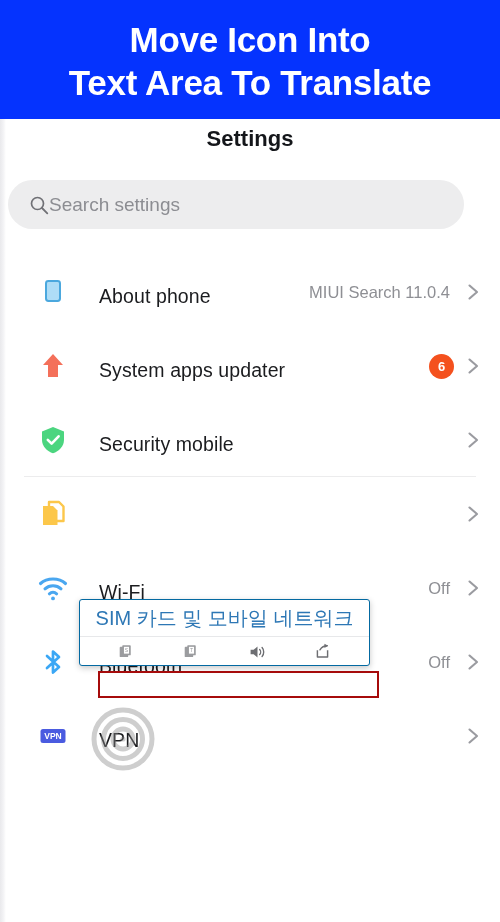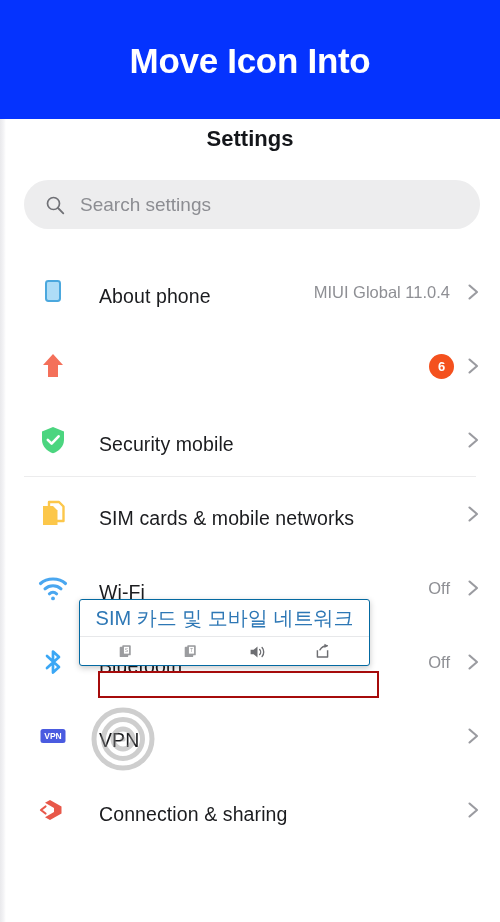--- a/index.html
+++ b/index.html
@@ -31,23 +31,23 @@
     position: absolute; left: 0; top: 0; width: 6px; height: 803px;
     background: linear-gradient(to right, #e9e9ec 0%, #f3f3f5 55%, #ffffff 100%);
   }
 
   .page-title {
     position: absolute; left: 0; top: 7px; width: 500px;
     text-align: center; font-size: 22px; font-weight: bold; color: #14161a;
   }
 
   .search-bar {
-    position: absolute; left: 24px; top: 61px; width: 456px; height: 49px;
+    position: absolute; left: 8px; top: 61px; width: 456px; height: 49px;
     background: #ededee; border-radius: 25px;
-    display: flex; align-items: center; padding-left: 21px; gap: 15px;
+    display: flex; align-items: center; padding-left: 21px; 
   }
   .search-icon { width: 20px; height: 20px; flex: 0 0 auto; display: block; }
   .search-ph { font-size: 19px; color: #8c8d92; }
 
   
   .list { position: absolute; left: 0; top: 136px; width: 500px; }
   .row {
     position: relative; height: 74px; width: 500px;
     display: flex; align-items: center;
   }
@@ -101,20 +101,21 @@
     z-index: 46; opacity: 0.42;
   }
 </style>
 </head>
 <body>
 
 <div id="screen">
 
   <div class="banner">
     <div class="banner-line">Move Icon Into</div>
+    <div class="banner-line">Text Area To Translate</div>
   </div>
 
   <div class="page">
 
     <div class="edge-shade"></div>
 
     <div class="page-title">Settings</div>
 
     <div class="search-bar">
       <span class="search-icon">
@@ -128,34 +129,35 @@
 
     <div class="list">
 
       <div class="row">
         <span class="row-icon">
           <svg viewBox="0 0 34 34" width="34" height="34">
             <rect x="10" y="6" width="14" height="20" rx="2.4" fill="#AEDDF7" stroke="#4BA8DE" stroke-width="2"></rect>
           </svg>
         </span>
         <span class="row-label">About phone</span>
-        <span class="row-value">MIUI Global 11.0.4</span>
+        <span class="row-value">MIUI Search 11.0.4</span>
         <span class="row-chev">
           <svg viewBox="0 0 13 20" width="13" height="20">
             <polyline points="2.5,3.5 10,10 2.5,16.5" fill="none" stroke="#9a9ba0" stroke-width="2.1" stroke-linecap="round" stroke-linejoin="round"></polyline>
           </svg>
         </span>
       </div>
 
       <div class="row">
         <span class="row-icon">
           <svg viewBox="0 0 34 34" width="34" height="34">
             <path d="M17 5 L27 16 H22 V28 H12 V16 H7 Z" fill="#F4705A"></path>
           </svg>
         </span>
+        <span class="row-label">System apps updater</span>
         <span class="badge">6</span>
         <span class="row-chev">
           <svg viewBox="0 0 13 20" width="13" height="20">
             <polyline points="2.5,3.5 10,10 2.5,16.5" fill="none" stroke="#9a9ba0" stroke-width="2.1" stroke-linecap="round" stroke-linejoin="round"></polyline>
           </svg>
         </span>
       </div>
 
       <div class="row">
         <span class="row-icon">
@@ -173,21 +175,20 @@
         <span class="divider" style="bottom:0;"></span>
       </div>
 
       <div class="row">
         <span class="row-icon">
           <svg viewBox="0 0 34 34" width="34" height="34">
             <path d="M13 5 H23 L27.5 9.5 V24 H13 Z" fill="none" stroke="#FCC74A" stroke-width="2.4" stroke-linejoin="round"></path>
             <path d="M7 9 H17 L21.5 13.5 V28 H7 Z" fill="#FCC74A"></path>
           </svg>
         </span>
-        <span class="row-label">SIM cards &amp; mobile networks</span>
         <span class="row-chev">
           <svg viewBox="0 0 13 20" width="13" height="20">
             <polyline points="2.5,3.5 10,10 2.5,16.5" fill="none" stroke="#9a9ba0" stroke-width="2.1" stroke-linecap="round" stroke-linejoin="round"></polyline>
           </svg>
         </span>
       </div>
 
       <div class="row">
         <span class="row-icon">
           <svg viewBox="0 0 34 34" width="34" height="34">
@@ -229,34 +230,20 @@
           </svg>
         </span>
         <span class="row-label">VPN</span>
         <span class="row-chev">
           <svg viewBox="0 0 13 20" width="13" height="20">
             <polyline points="2.5,3.5 10,10 2.5,16.5" fill="none" stroke="#9a9ba0" stroke-width="2.1" stroke-linecap="round" stroke-linejoin="round"></polyline>
           </svg>
         </span>
       </div>
 
-      <div class="row">
-        <span class="row-icon">
-          <svg viewBox="0 0 34 34" width="34" height="34">
-            <path d="M14 7 L25.5 13.5 V20.5 L14 27 L9 24.2 L18 19 V15 L9 9.8 Z" fill="#E8584A"></path>
-            <path d="M9.5 13.5 L5 17 L9.5 20.5" fill="none" stroke="#E8584A" stroke-width="2.2" stroke-linecap="round" stroke-linejoin="round"></path>
-          </svg>
-        </span>
-        <span class="row-label">Connection &amp; sharing</span>
-        <span class="row-chev">
-          <svg viewBox="0 0 13 20" width="13" height="20">
-            <polyline points="2.5,3.5 10,10 2.5,16.5" fill="none" stroke="#9a9ba0" stroke-width="2.1" stroke-linecap="round" stroke-linejoin="round"></polyline>
-          </svg>
-        </span>
-      </div>
 
     </div>
 
     <div class="hl-box"></div>
 
     <div class="tr-popup">
       <div class="tr-text">SIM 카드 및 모바일 네트워크</div>
       <div class="tr-tools">
         <span class="tr-tool">
           <svg viewBox="0 0 20 20" width="17" height="17">

